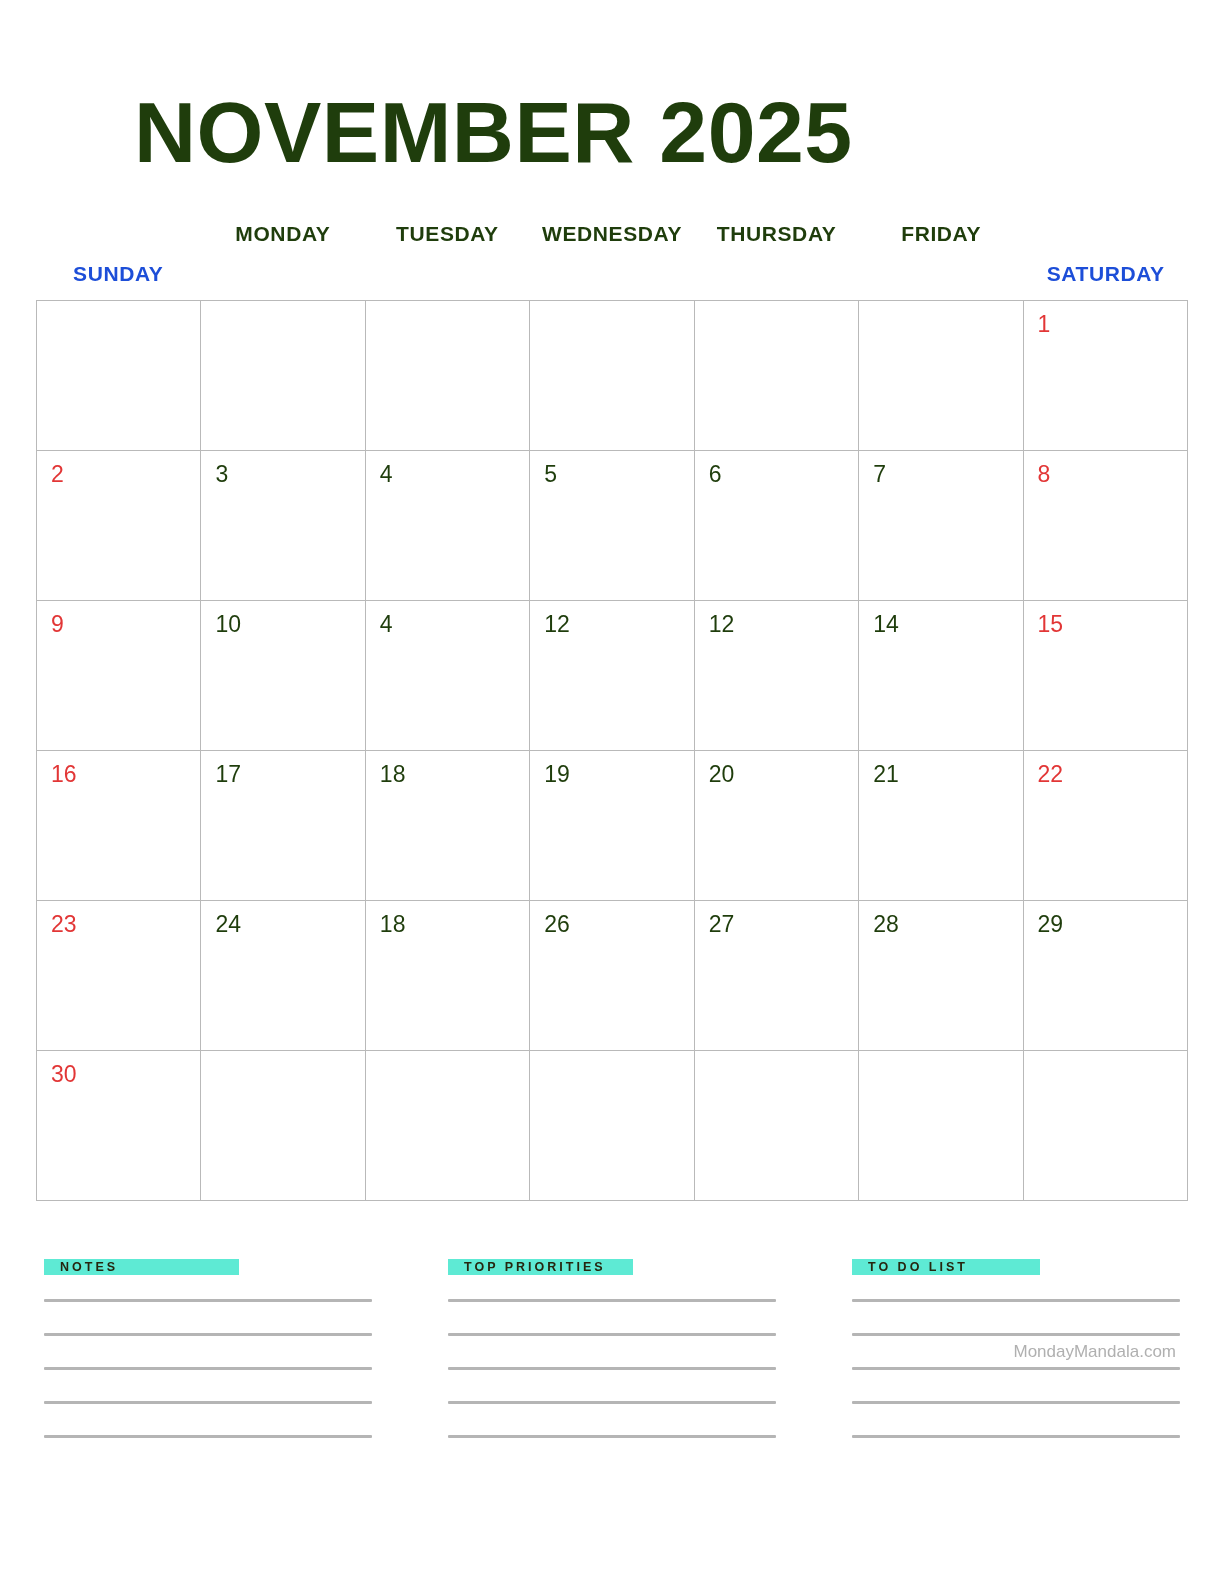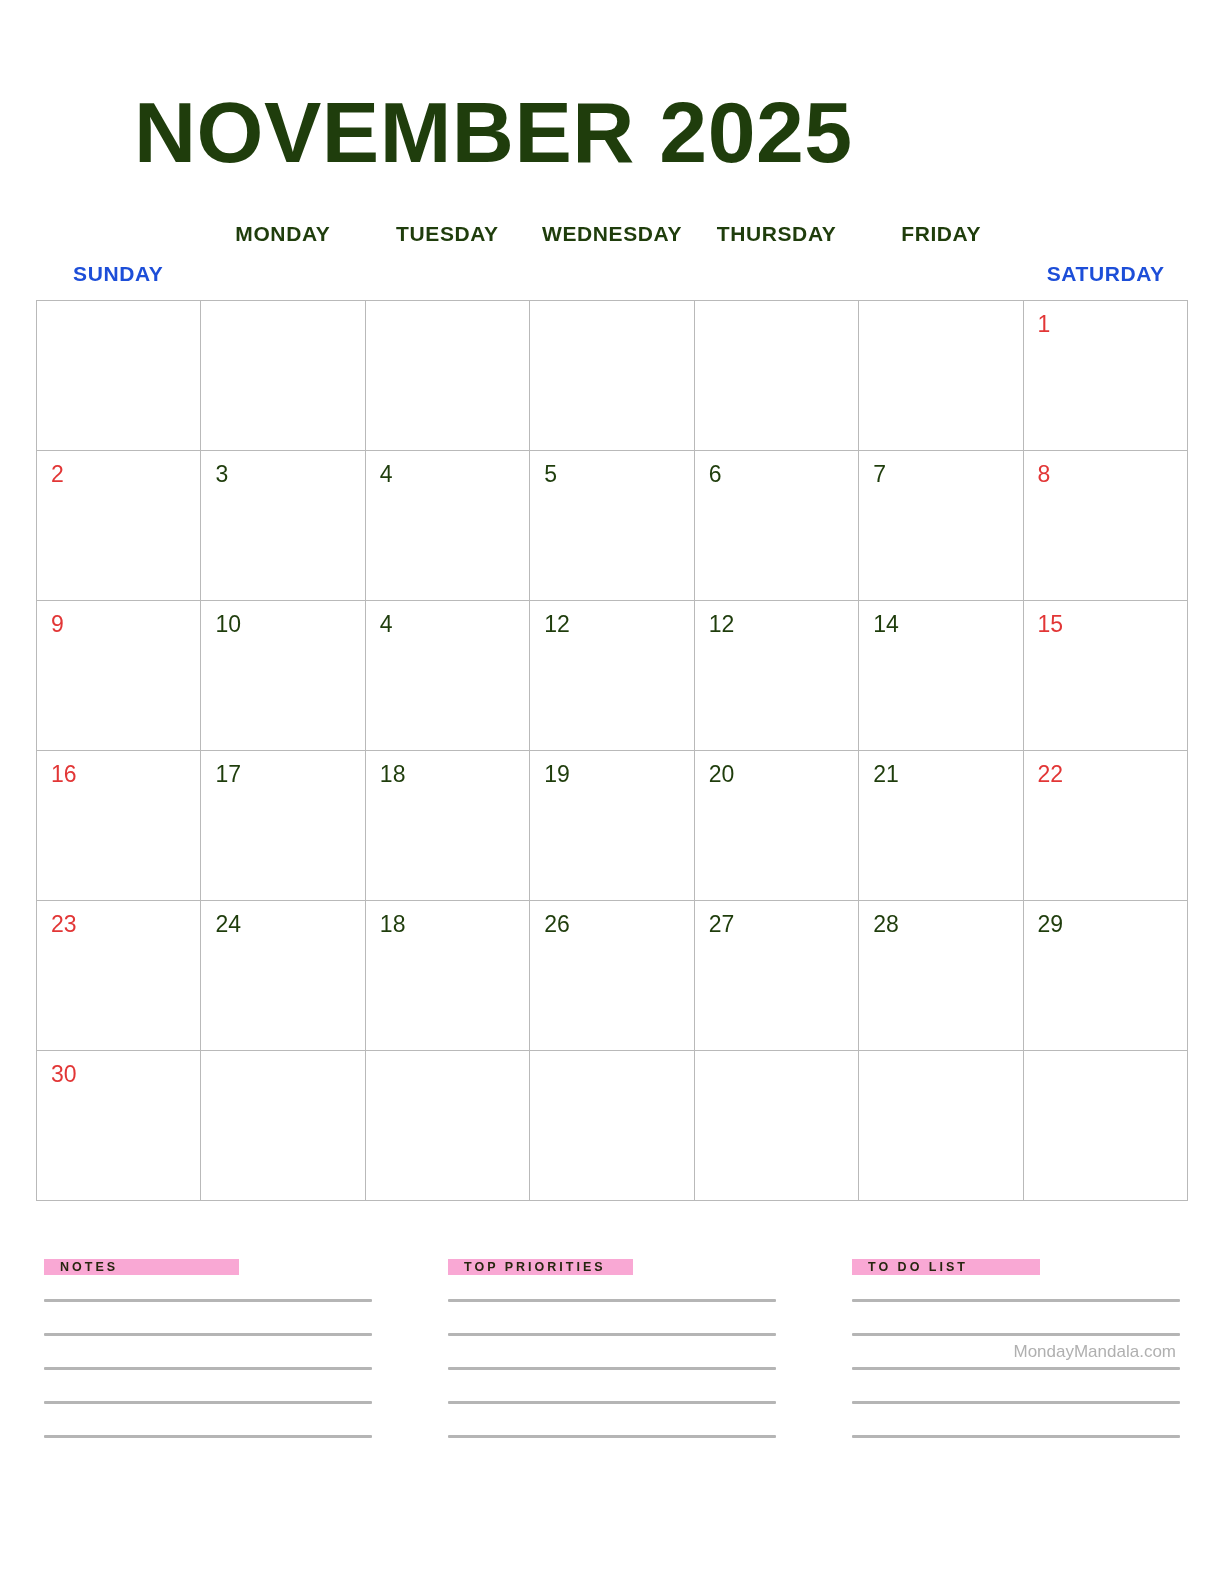--- a/index.html
+++ b/index.html
@@ -87,21 +87,21 @@
   
   .sections {
     display: grid;
     grid-template-columns: repeat(3, 1fr);
     column-gap: 76px;
     margin-top: 58px;
     padding: 0 8px;
   }
   .section-title {
     display: inline-block;
-    background: #f9a8d4;
+    background: #5eead4;
     color: #26260f;
     font-size: 12.5px;
     font-weight: 700;
     letter-spacing: 3px;
     padding: 8px 16px 8px 16px;
     text-transform: uppercase;
     box-sizing: border-box;
   }
   .section-title-wrap { line-height: 0; }
   .lines {

